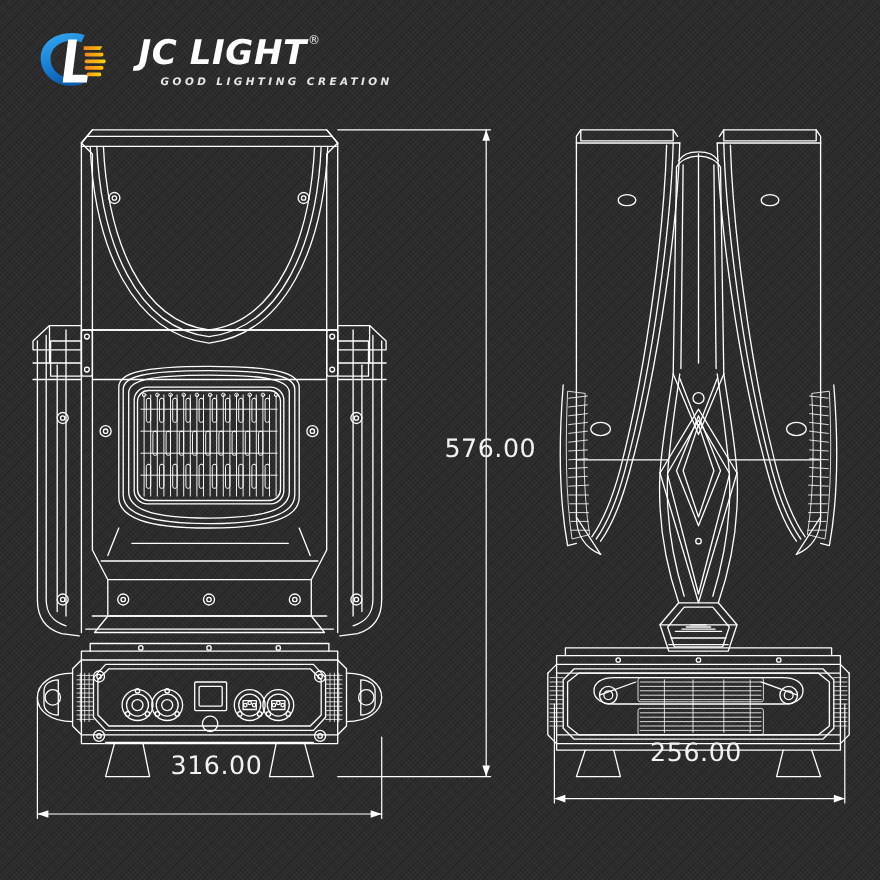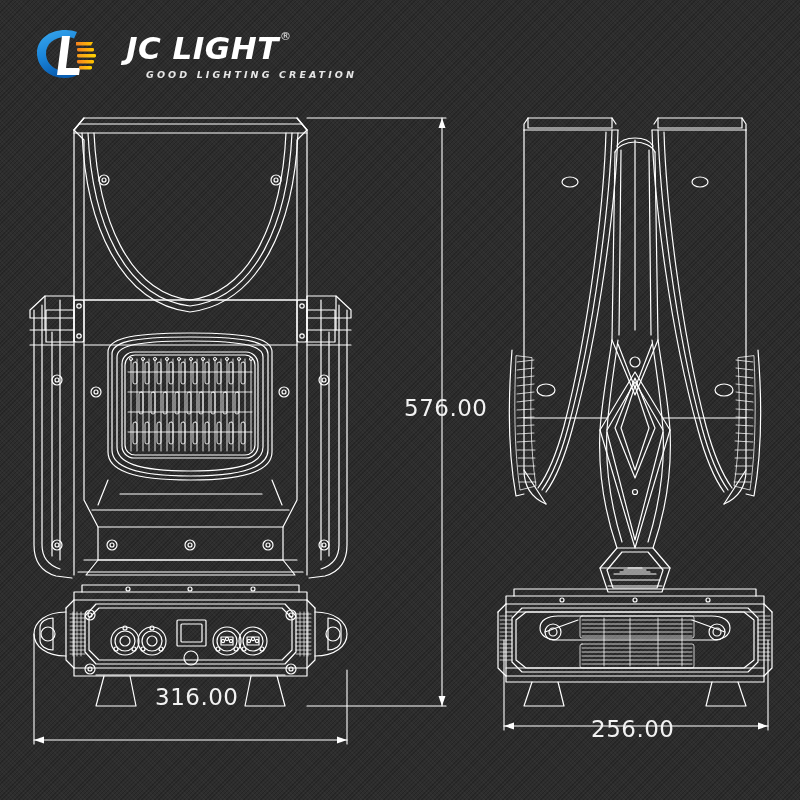--- a/index.html
+++ b/index.html
@@ -85,21 +85,21 @@
   .dim-label {
     position: absolute;
     color: #f2f2f2;
     font-family: "DejaVu Sans", sans-serif;
     font-size: 23px;
     letter-spacing: 0.5px;
     white-space: nowrap;
   }
   #dim-height-label { left: 404px; top: 395px; }
   #dim-width-front-label { left: 155px; top: 684px; }
-  #dim-width-side-label { left: 591px; top: 672px; margin-top: 44px; }
+  #dim-width-side-label { left: 591px; top: 672px; }
 </style>
 </head>
 <body>
 
 <div id="stage">
 
   <div id="logo">
 
     <div id="logo-mark">
       <svg width="62" height="52" viewBox="0 0 62 52" xmlns="http://www.w3.org/2000/svg">

